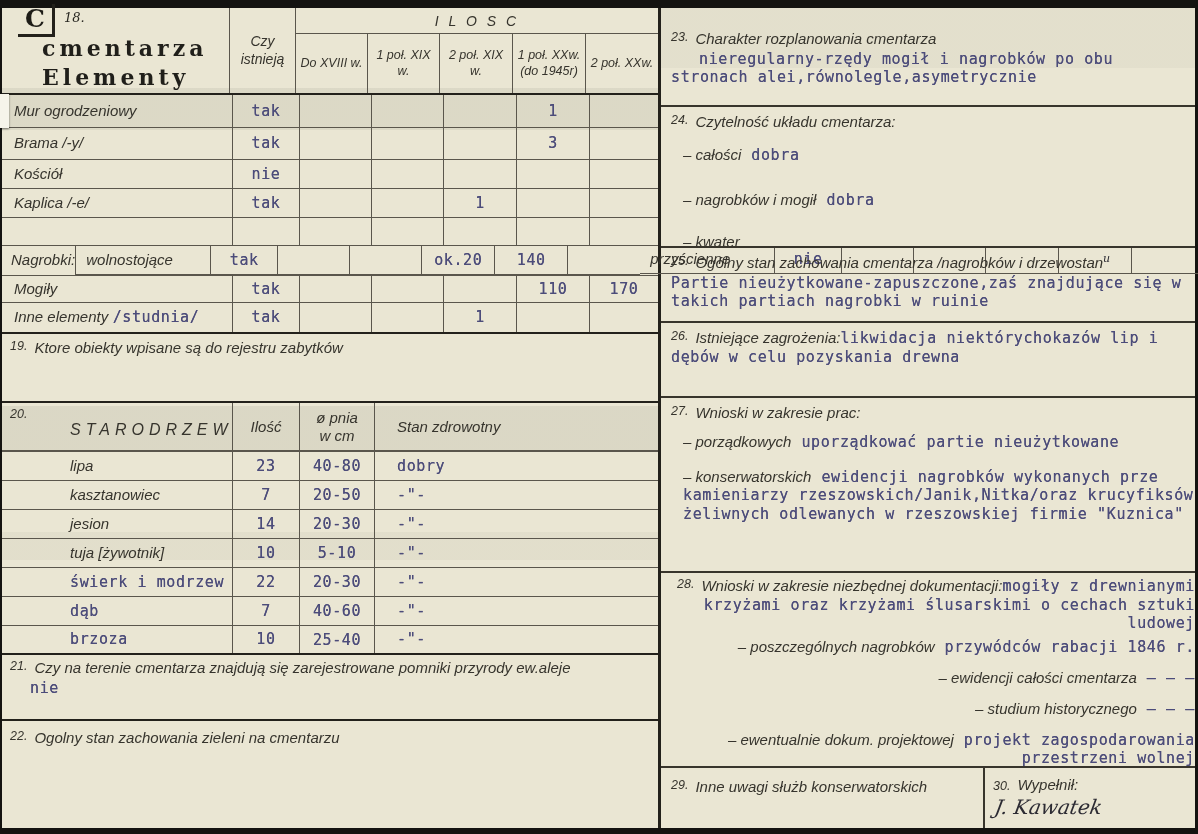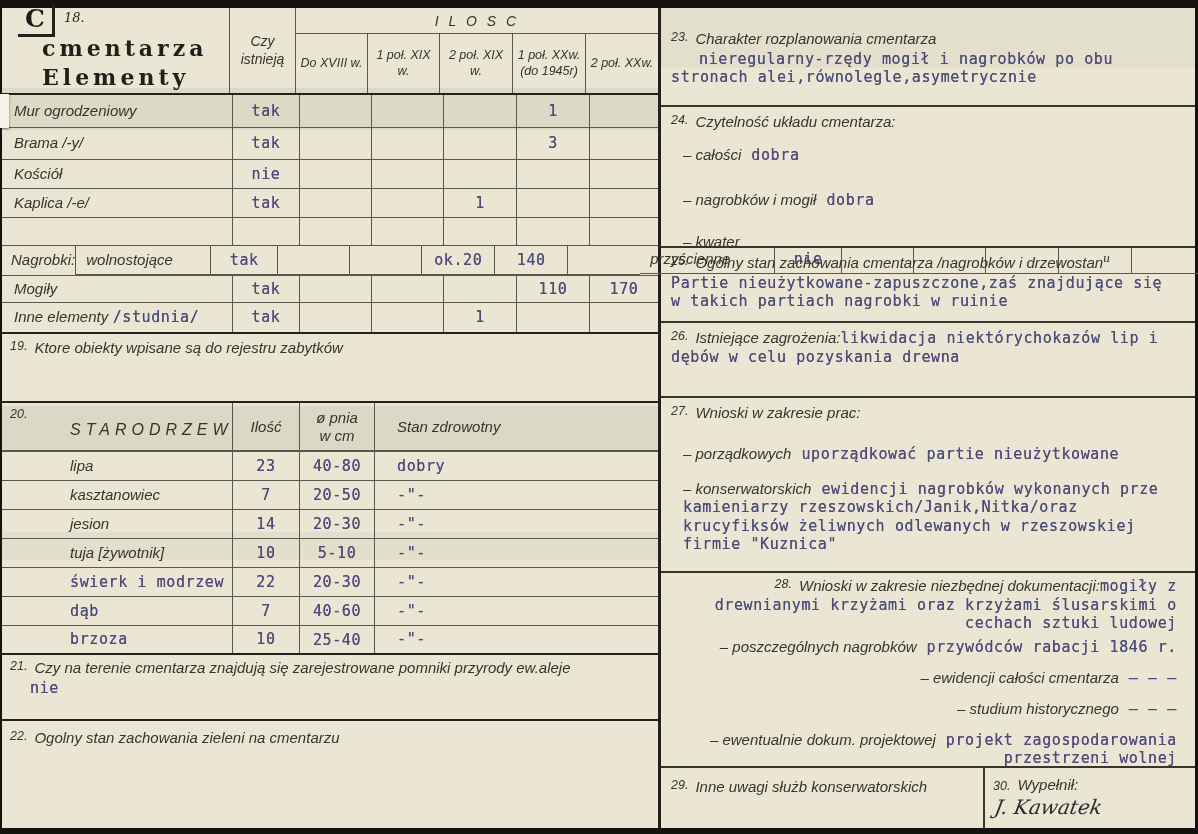--- a/index.html
+++ b/index.html
@@ -83,21 +83,21 @@
   .t20 .row{height:29px;}
   .t20 .row:last-child{border-bottom:2px solid var(--heavy);}
   .t20 .c.name{padding-left:68px;}
   .t20 .c.stan{justify-content:flex-start;padding-left:22px;}
 
   
   .s21{height:66px;border-bottom:2px solid var(--heavy);padding:4px 6px 0 8px;}
   .s22{flex:1;padding:8px 10px 0 8px;}
 
   
-  .sec{border-bottom:2px solid #38352c;padding:6px 18px 0 10px;overflow:hidden;}
+  .sec{border-bottom:2px solid #38352c;padding:6px 0 0 10px;overflow:hidden;}
   .s23{height:99px;padding-top:22px;}
   .s24{height:141px;}
   .s25{height:75px;padding-top:4px;}
   .s26{height:75px;}
   .s27{height:175px;}
   .s28{height:195px;padding-top:4px;text-align:right;}
   .s29row{flex:1;display:flex;border-bottom:none;padding:0;}
   .s29{flex:1;padding:10px 4px 0 10px;}
   .s30{width:212px;border-left:2px solid #38352c;padding:8px 4px 0 8px;}
   .ans-block{margin-top:1px;}
@@ -343,21 +343,21 @@
       <div class="typed ans-block">Partie nieużytkowane-zapuszczone,zaś znajdujące się w takich partiach nagrobki w ruinie</div>
     </div>
 
     <div class="sec s26">
       <span class="num">26.</span><span class="lbl">Istniejące zagrożenia:</span><span class="typed">likwidacja niektórychokazów lip i dębów w celu pozyskania drewna</span>
     </div>
 
     <div class="sec s27">
       <span class="num">27.</span><span class="lbl">Wnioski w zakresie prac:</span>
       <div class="dash-items">
-        <div class="item-line" style="margin-top:22px;">
+        <div class="item-line" style="margin-top:10px;">
           <span class="lbl">– porządkowych</span><span class="typed">uporządkować partie nieużytkowane</span>
         </div>
         <div class="item-line" style="margin-top:16px;margin-right:-6px;">
           <span class="lbl">– konserwatorskich</span><span class="typed">ewidencji nagrobków wykonanych prze kamieniarzy rzeszowskich/Janik,Nitka/oraz krucyfiksów żeliwnych odlewanych w rzeszowskiej firmie "Kuznica"</span>
         </div>
       </div>
     </div>
 
     <div class="sec s28">
       <span class="num">28.</span><span class="lbl">Wnioski w zakresie niezbędnej dokumentacji:</span><span class="typed">mogiły z drewnianymi krzyżami oraz krzyżami ślusarskimi o cechach sztuki ludowej</span>

